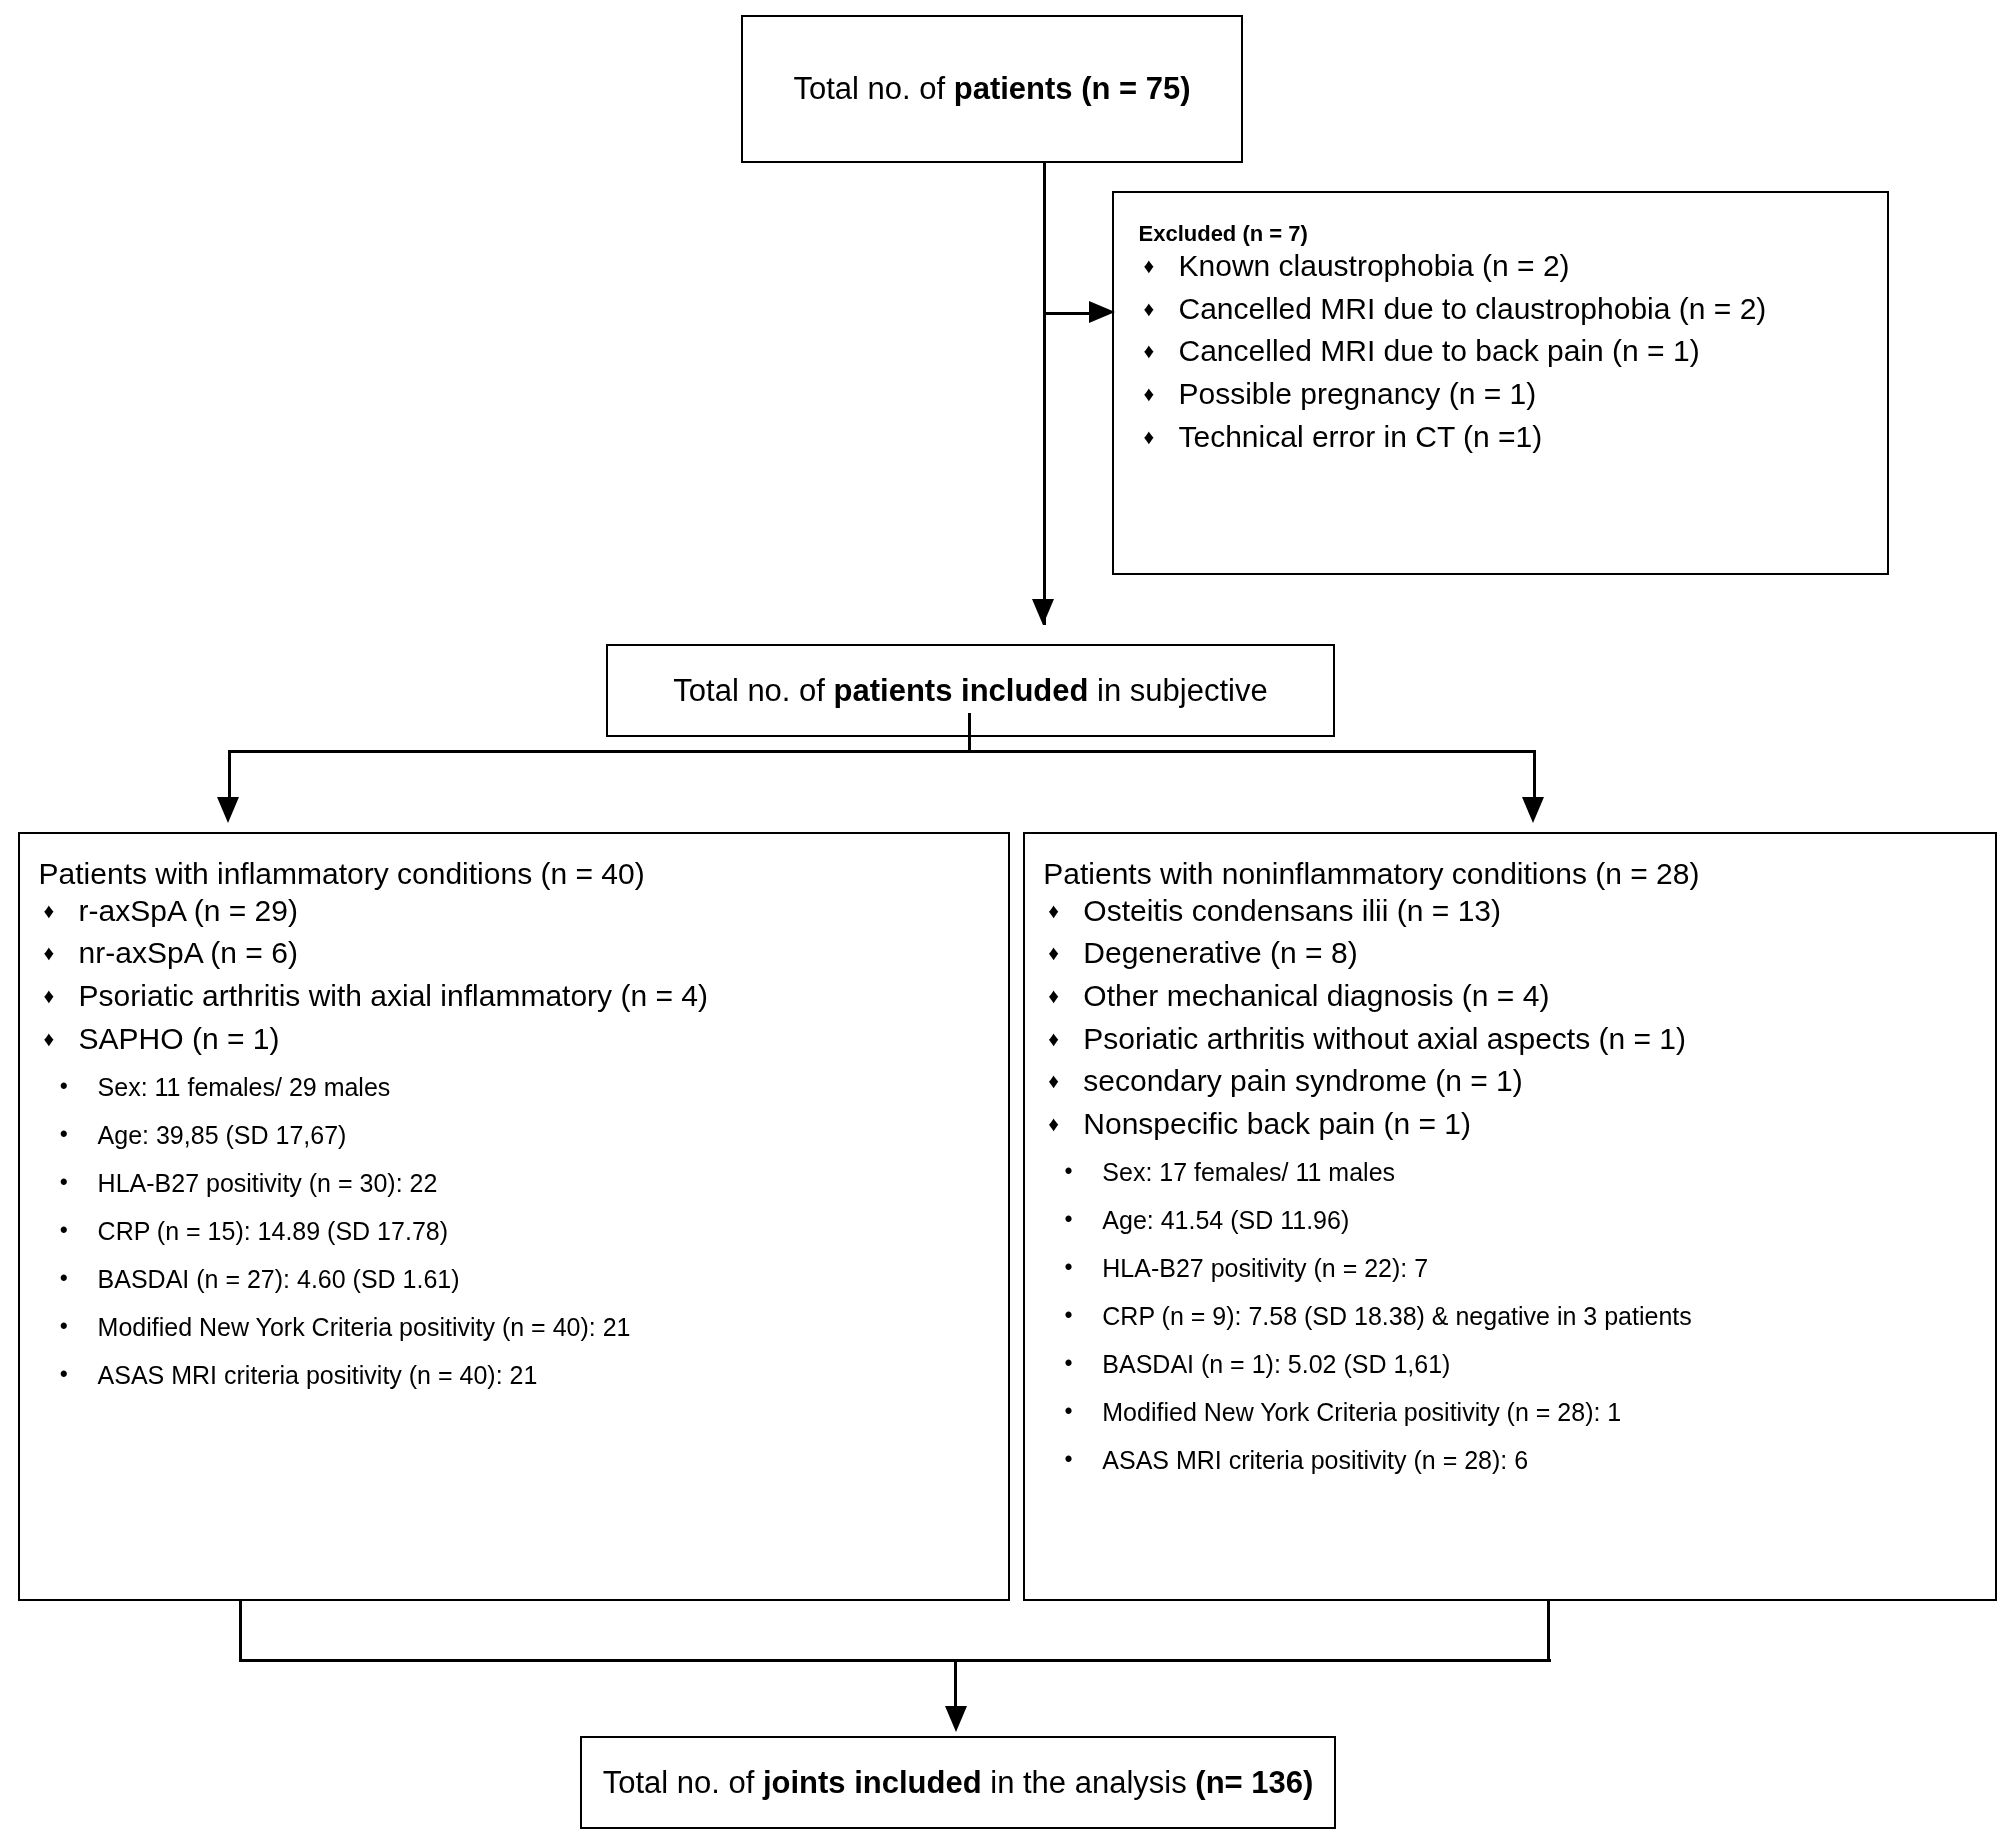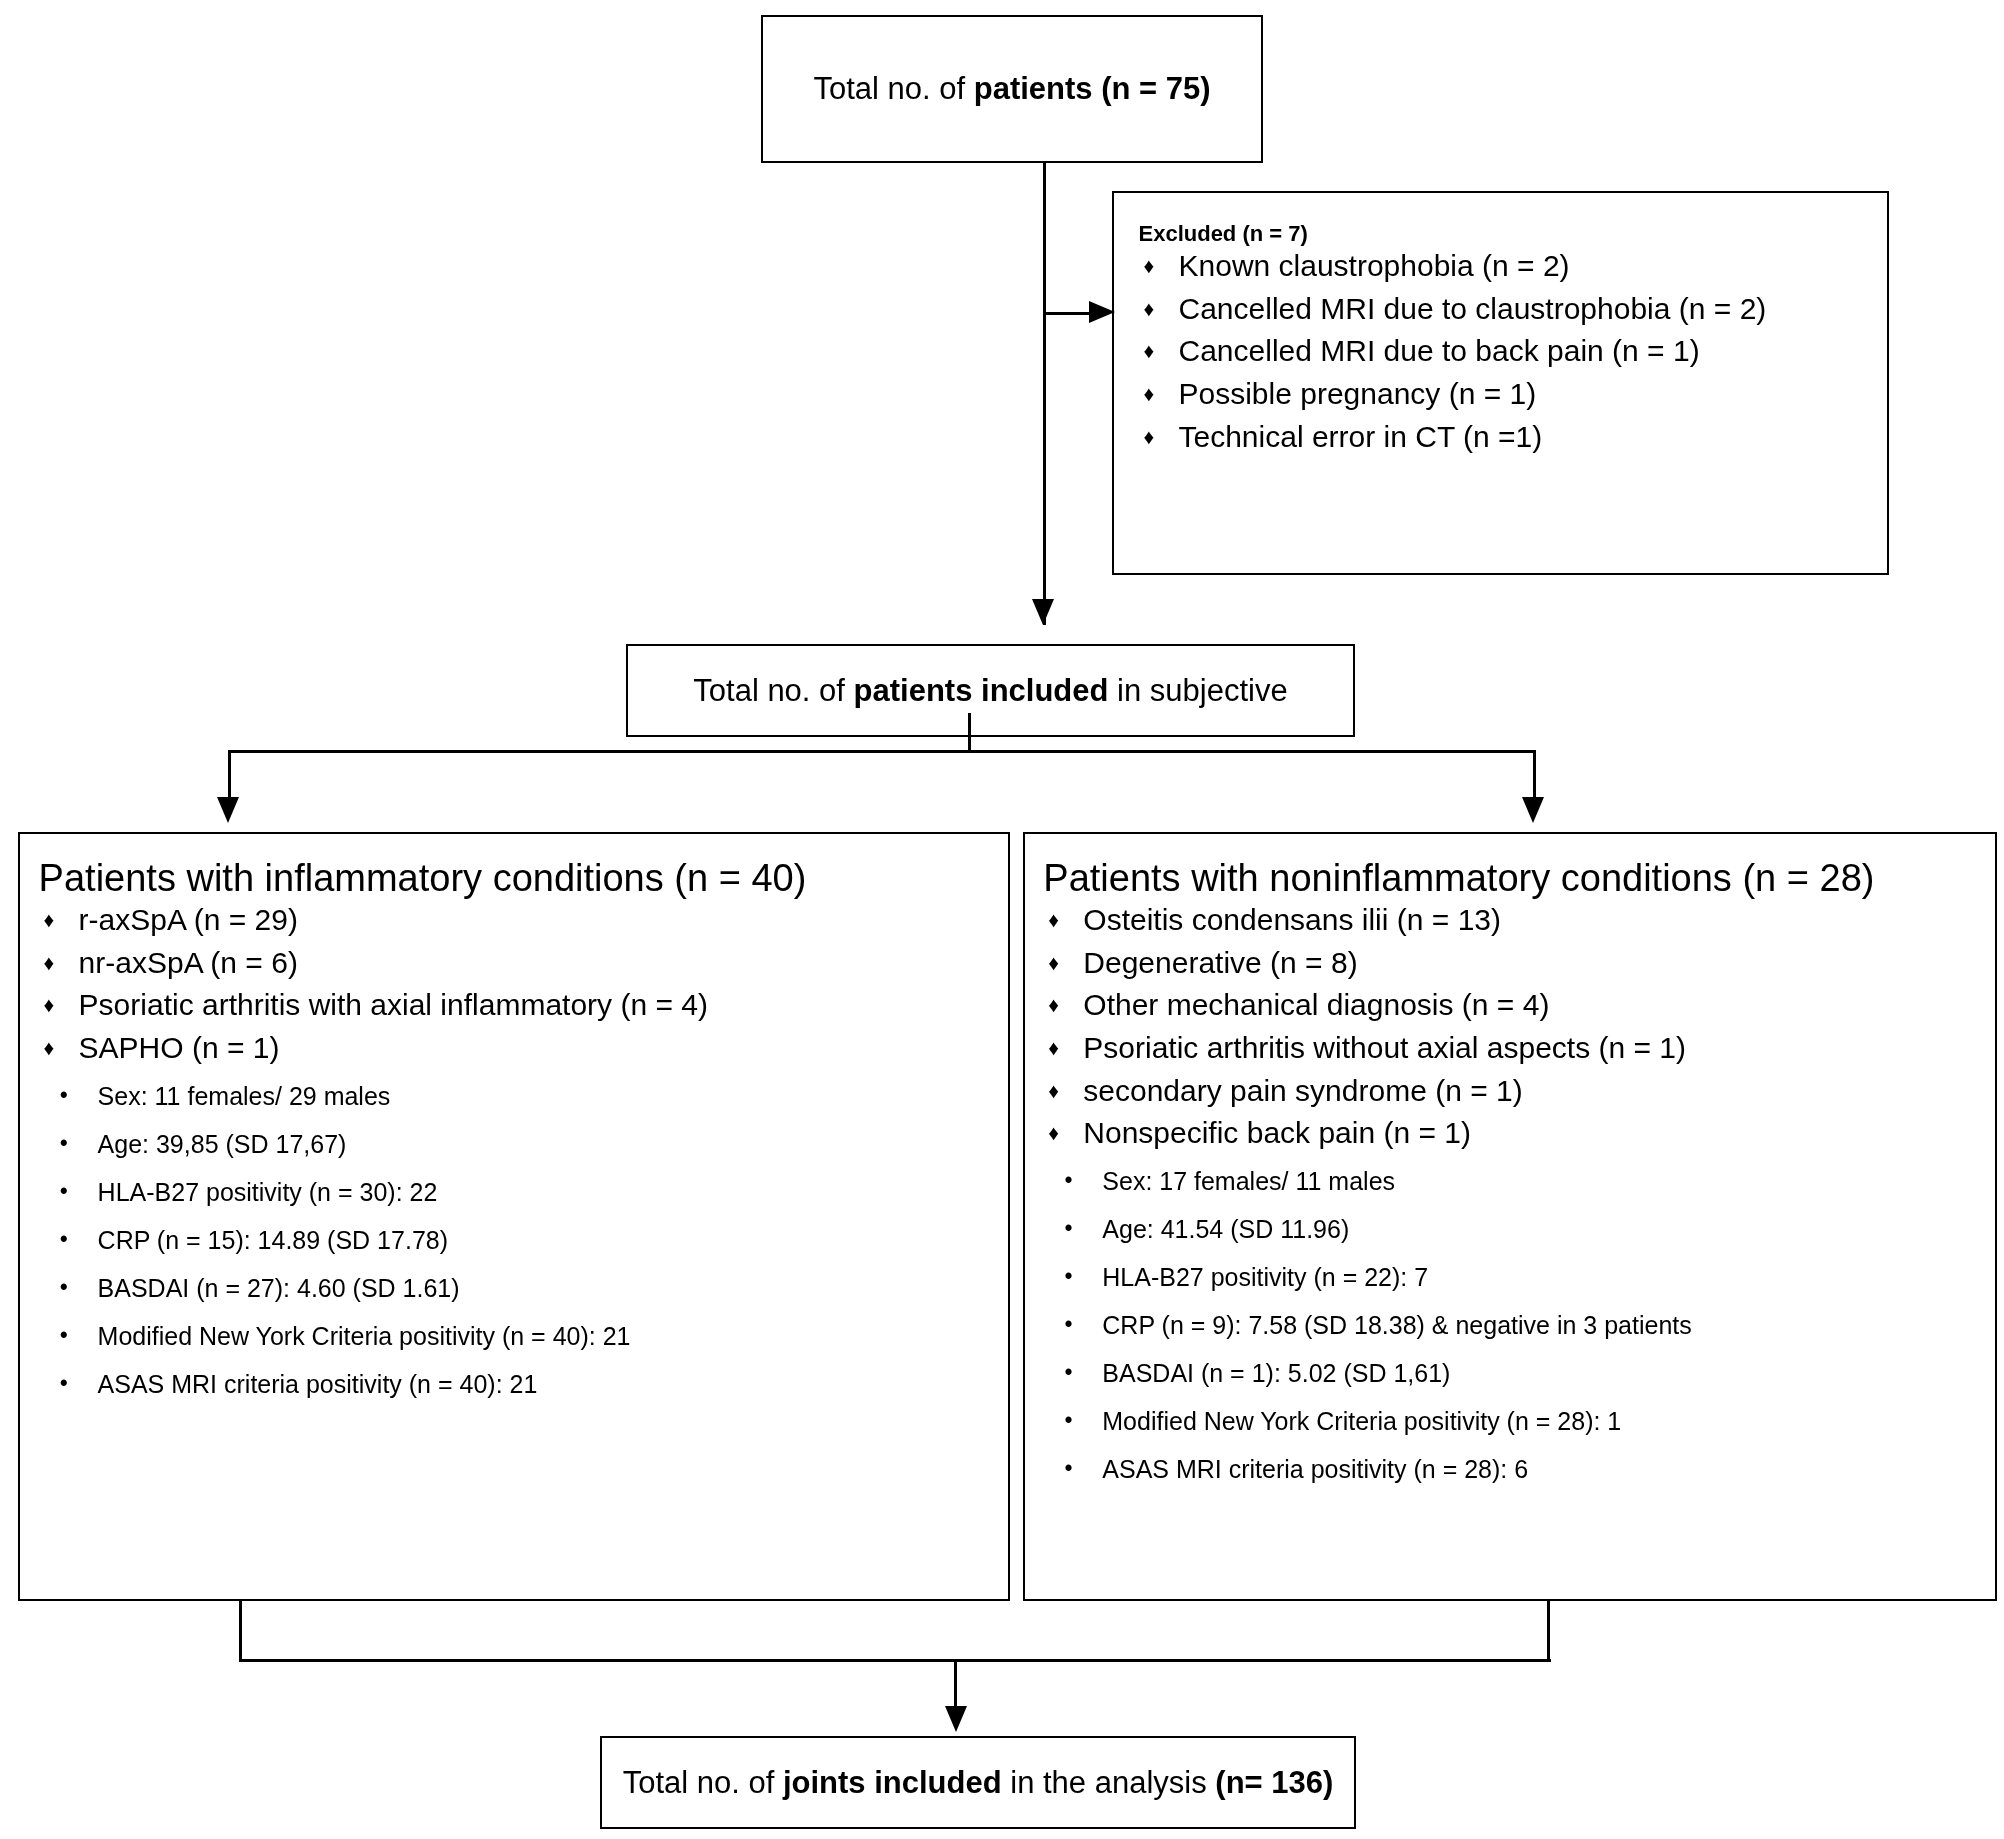--- a/index.html
+++ b/index.html
@@ -8,39 +8,39 @@
     font-family:"Liberation Sans","DejaVu Sans",sans-serif;
     color:#000000;
   }
   .box{
     position:absolute;
     border:2.4px solid #000000;
     background:#ffffff;
     box-sizing:border-box;
   }
   .centered{
-    display:flex;align-items:center;justify-content:center;text-align:center;margin-left:20px;
+    display:flex;align-items:center;justify-content:center;text-align:center;
   }
   .ttl{font-size:31px;line-height:1.15;white-space:nowrap;}
   b{font-weight:bold;}
 
   
   #box-total{left:741px;top:14.7px;width:502px;height:148px;}
 
   
   #box-excluded{left:1112px;top:191px;width:777px;height:384px;padding:28px 0 0 24.5px;}
   #box-excluded .hdr{font-size:22px;font-weight:bold;margin:0 0 1px 0;}
 
   
   #box-included{left:606px;top:644px;width:729px;height:93px;}
 
   
   #box-inflam{left:18.3px;top:832px;width:992px;height:769px;padding:22px 0 0 18.3px;}
   #box-noninflam{left:1023px;top:832px;width:974px;height:769px;padding:22px 0 0 18.3px;}
-  .cond-title{font-size:38px;line-height:1.18;margin:0 0 1.2px 0;white-space:nowrap;}
+  .cond-title{font-size:30px;line-height:1.18;margin:0 0 1.2px 0;white-space:nowrap;}
 
   
   ul.dia{list-style:none;margin:0;padding:0;}
   ul.dia>li{
     font-size:30px;line-height:1.2;margin:0 0 6.7px 0;
     padding-left:40px;position:relative;white-space:nowrap;
   }
   ul.dia>li:before{
     content:"\2666";position:absolute;left:4.9px;top:0;font-size:21px;line-height:1.7;
   }

